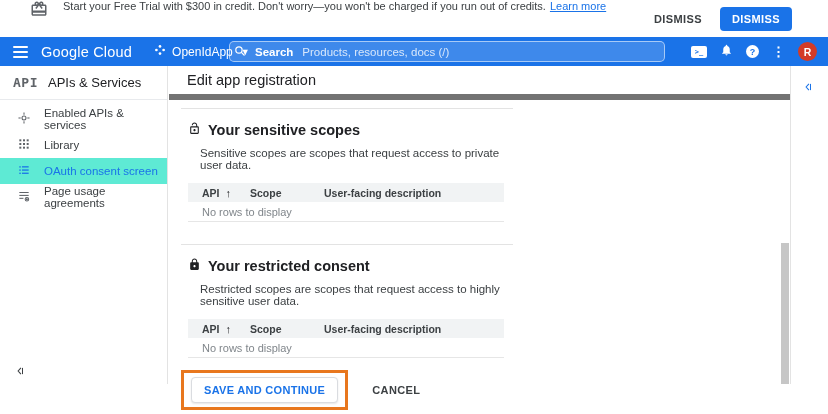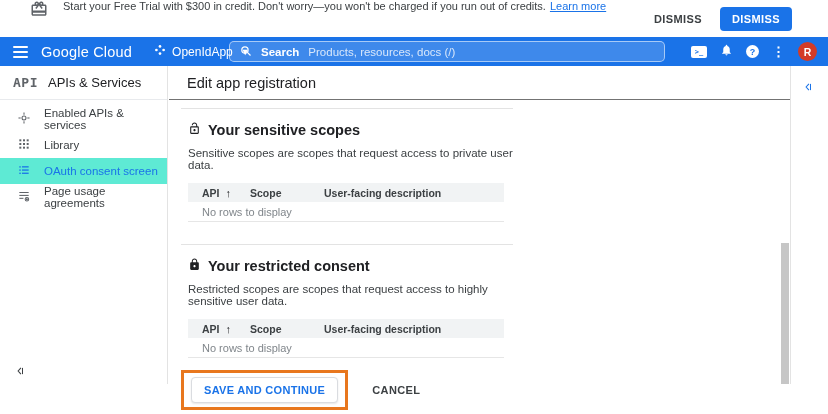--- a/index.html
+++ b/index.html
@@ -17,21 +17,21 @@
 
   
   .appbar { position:absolute; top:37px; left:0; right:0; height:29px; background:#1a73e8; display:flex; align-items:center; color:#fff; }
   .hamburger { margin-left:13px; width:15px; display:flex; flex-direction:column; gap:3px; cursor:pointer; }
   .hamburger span { display:block; height:2px; background:#fff; border-radius:1px; }
   .logo { margin-left:13px; font-size:14.5px; letter-spacing:.2px; white-space:nowrap; }
   .project { margin-left:22px; display:flex; align-items:center; gap:6px; font-size:12px; cursor:pointer; }
   .caret { font-size:9px; margin-left:2px; }
   .searchbox { position:absolute; left:229px; top:4px; width:436px; height:21px; border-radius:5px;
                background:rgba(255,255,255,.16); border:1px solid rgba(255,255,255,.55);
-               display:flex; align-items:center; padding-left:10px; gap:9px; font-size:11.5px; cursor:text; }
+               display:flex; align-items:center; padding-left:4px; gap:9px; font-size:11.5px; cursor:text; }
   .search-word { font-weight:700; }
   .search-hint { color:rgba(255,255,255,.8); }
   .bar-icons { position:absolute; right:11px; top:0; height:29px; display:flex; align-items:center; gap:13px; }
   .shell { width:16px; height:12px; background:#fff; border-radius:2px; color:#1a73e8; font-family:"DejaVu Sans Mono",monospace;
            font-size:7px; font-weight:700; display:flex; align-items:center; justify-content:center; cursor:pointer; }
   .helpc { width:13px; height:13px; background:#fff; border-radius:50%; color:#1a73e8; font-size:9px; font-weight:700;
            display:flex; align-items:center; justify-content:center; cursor:pointer; }
   .morev { font-size:13px; font-weight:700; cursor:pointer; line-height:1; }
   .avatar { width:19px; height:19px; border-radius:50%; background:#d33b27; color:#fff; font-size:10.5px; font-weight:700;
             display:flex; align-items:center; justify-content:center; cursor:pointer; }
@@ -44,27 +44,27 @@
   .api-logo { font-family:"DejaVu Sans Mono",monospace; font-weight:700; font-size:13px; color:#5f6368; letter-spacing:.5px; }
   .side-title { font-size:13px; color:#202124; }
   .nav { padding-top:6px; }
   .nav-item { height:26px; display:flex; align-items:center; padding-left:17px; gap:13px; font-size:11.5px; color:#3c4043; cursor:pointer; }
   .nav-item svg { color:#5f6368; flex:none; }
   .nav-item.active { background:#5eead4; color:#1a73e8; }
   .nav-item.active svg { color:#1a73e8; }
   .side-collapse { position:absolute; bottom:8px; left:15px; color:#3c4043; cursor:pointer; display:flex; }
 
   .main { position:absolute; left:169px; top:0; right:38px; height:100%; }
-  .main-head { height:34px; border-bottom:1px solid #737373; display:flex; align-items:center; padding-left:18px; font-size:14.5px; color:#202124; }
+  .main-head { height:34px; border-bottom:6px solid #737373; display:flex; align-items:center; padding-left:18px; font-size:14.5px; color:#202124; }
   .content { position:relative; padding:8px 0 0 12px; width:350px; }
   .divider { border-top:1px solid #e3e3e3; width:332px; }
   .section { margin:13px 0 0 7px; }
   .sec-title { display:flex; align-items:center; gap:7px; font-size:14.5px; font-weight:700; color:#202124; }
   .sec-title svg { color:#202124; }
-  .sec-desc { margin-top:9px; font-size:11.5px; color:#3c4043; }
+  .sec-desc { margin-top:9px; font-size:11.5px; color:#3c4043;margin-left:12px; }
   .scope-table { margin-top:12px; width:316px; }
   .t-head { display:grid; grid-template-columns:62px 74px 1fr; background:#f1f3f4; height:19px; align-items:center;
             font-weight:700; color:#3c4043; font-size:10.5px; }
   .t-head .c1 { padding-left:14px; display:flex; align-items:center; gap:6px; }
   .sort-arrow { font-weight:700; color:#202124; font-size:11px; cursor:pointer; }
   .t-row { height:20px; display:flex; align-items:center; padding-left:14px; color:#80868b; font-size:11px; border-bottom:1px solid #e6e6e6; }
   .divider.mid { margin-top:22px; }
   .actions { margin-top:12px; display:flex; align-items:center; }
   .save-wrap { border:3px solid #e8771e; padding:4px 7px; display:inline-block; }
   .save-btn { background:#fff; border:1px solid #dadce0; border-radius:4px; color:#1a73e8; font-weight:700; font-size:11px;

